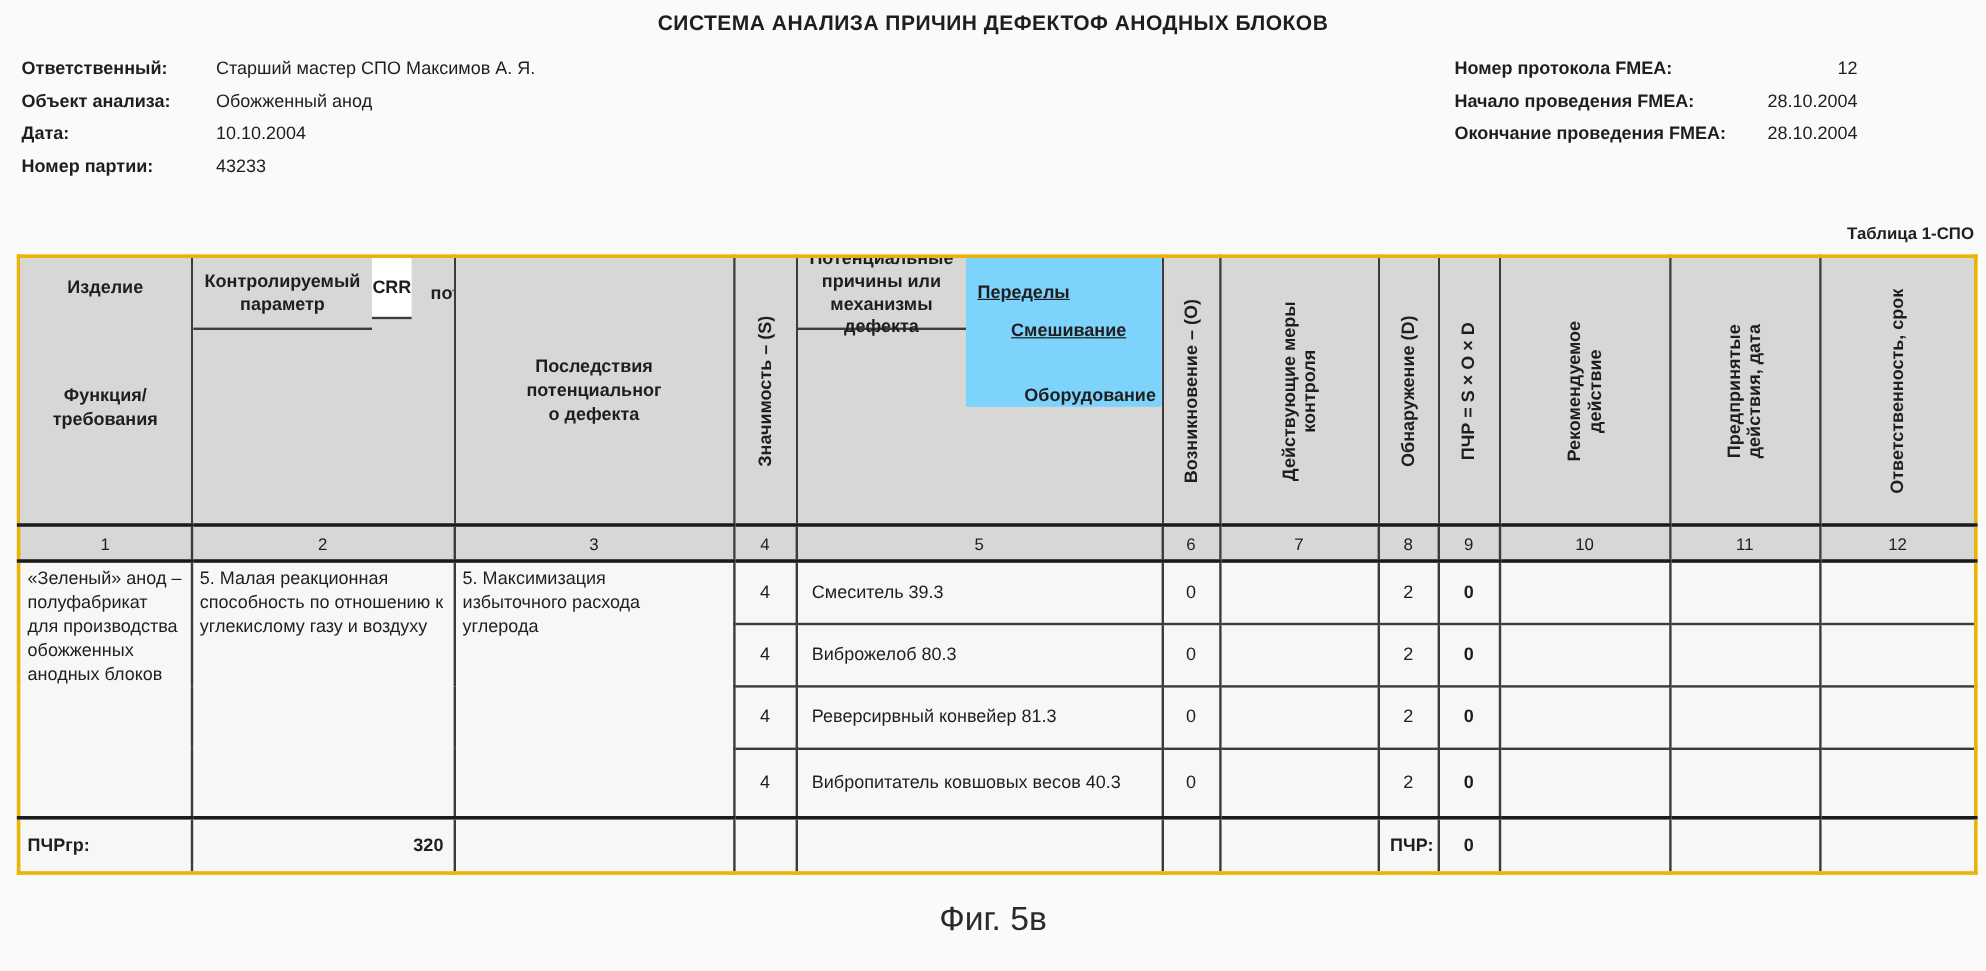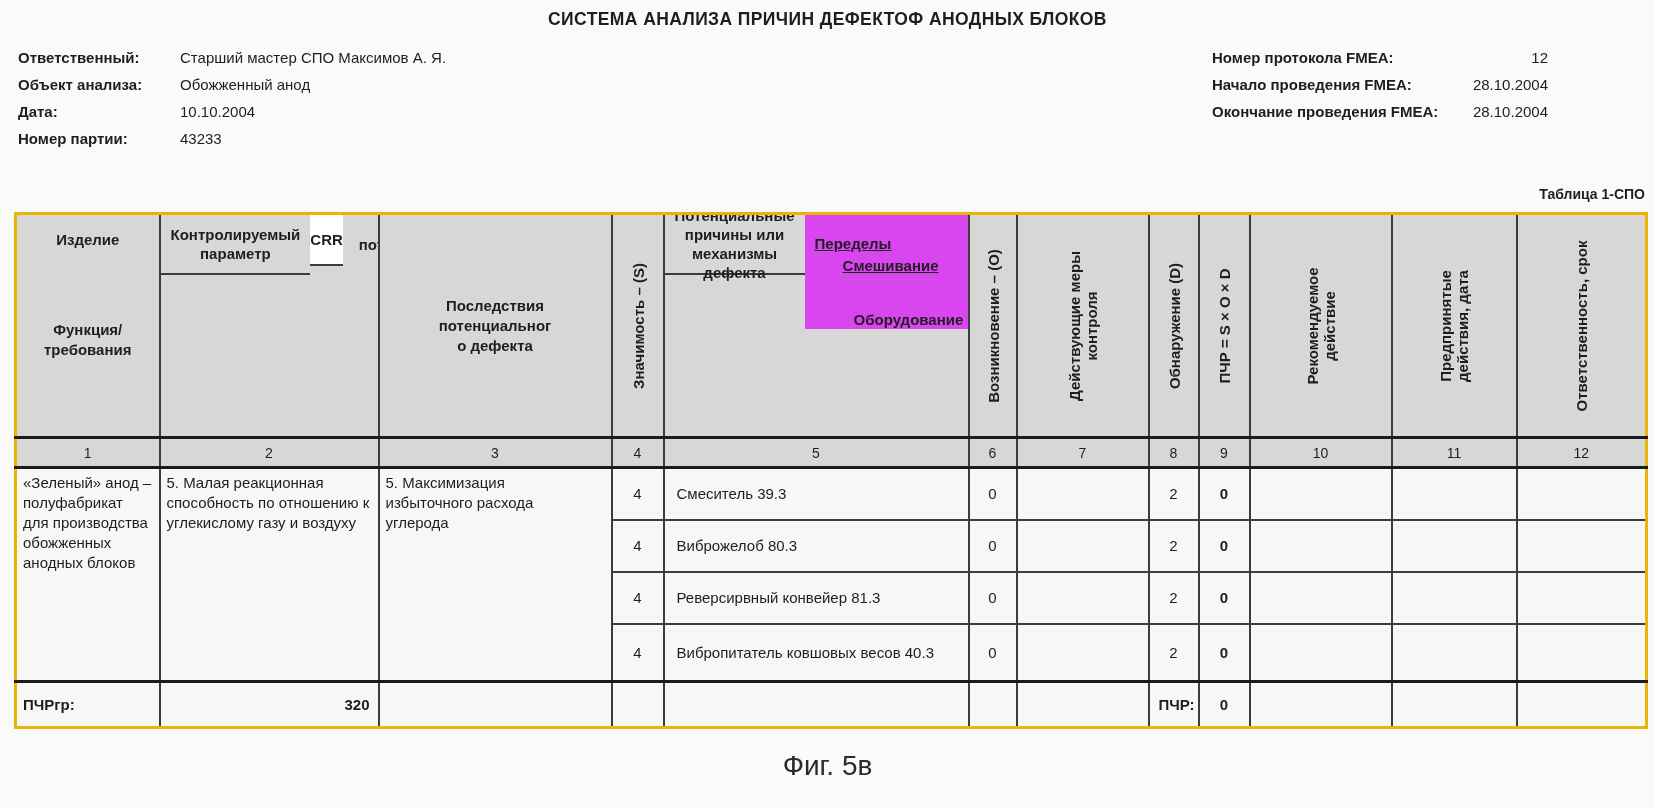--- a/index.html
+++ b/index.html
@@ -31,23 +31,23 @@
   tr.hdr{height:224px}
   tr.hdr td{background:#d7d7d5;font-weight:bold;text-align:center;vertical-align:middle;position:relative}
   .col1hdr{vertical-align:top !important}
   .h-item{margin-top:16px}
   .h-func{margin-top:72px;line-height:20px;padding:0 22px}
   .p0{vertical-align:top !important}
   .subwrap{display:flex;flex-direction:row;height:100%}
   .sub-top{height:58px;display:flex;align-items:center;justify-content:center;border-bottom:2px solid #3c3c3c;line-height:19px;padding:0 10px}
   .sub-crr{height:49px;display:flex;align-items:center;justify-content:center;border-bottom:2px solid #3c3c3c;background:#ffffff}
   .sub-bottom{flex:1;display:flex;align-items:center;justify-content:center;padding:0 16px;line-height:16px}
-  .stages{flex:1;background:#d946ef;text-align:left;padding:20px 8px 0 10px}
+  .stages{flex:1;background:#7dd3fc;text-align:left;padding:20px 8px 0 10px}
   .st{font-weight:bold;line-height:18px}
-  .st2{margin-left:28px;margin-top:4px}
+  .st2{margin-left:28px;margin-top:14px}
   .st3{margin-left:39px;margin-top:36px}
   .u{text-decoration:underline}
   .narrow{width:120px;margin:0 auto;line-height:20px}
   .vtext{
     position:absolute;left:50%;top:50%;
     transform:translate(-50%,-50%) rotate(-90deg);
     width:212px;line-height:17px;text-align:center;font-weight:bold;
   }
   .w200{width:200px}.w180{width:178px}
 

